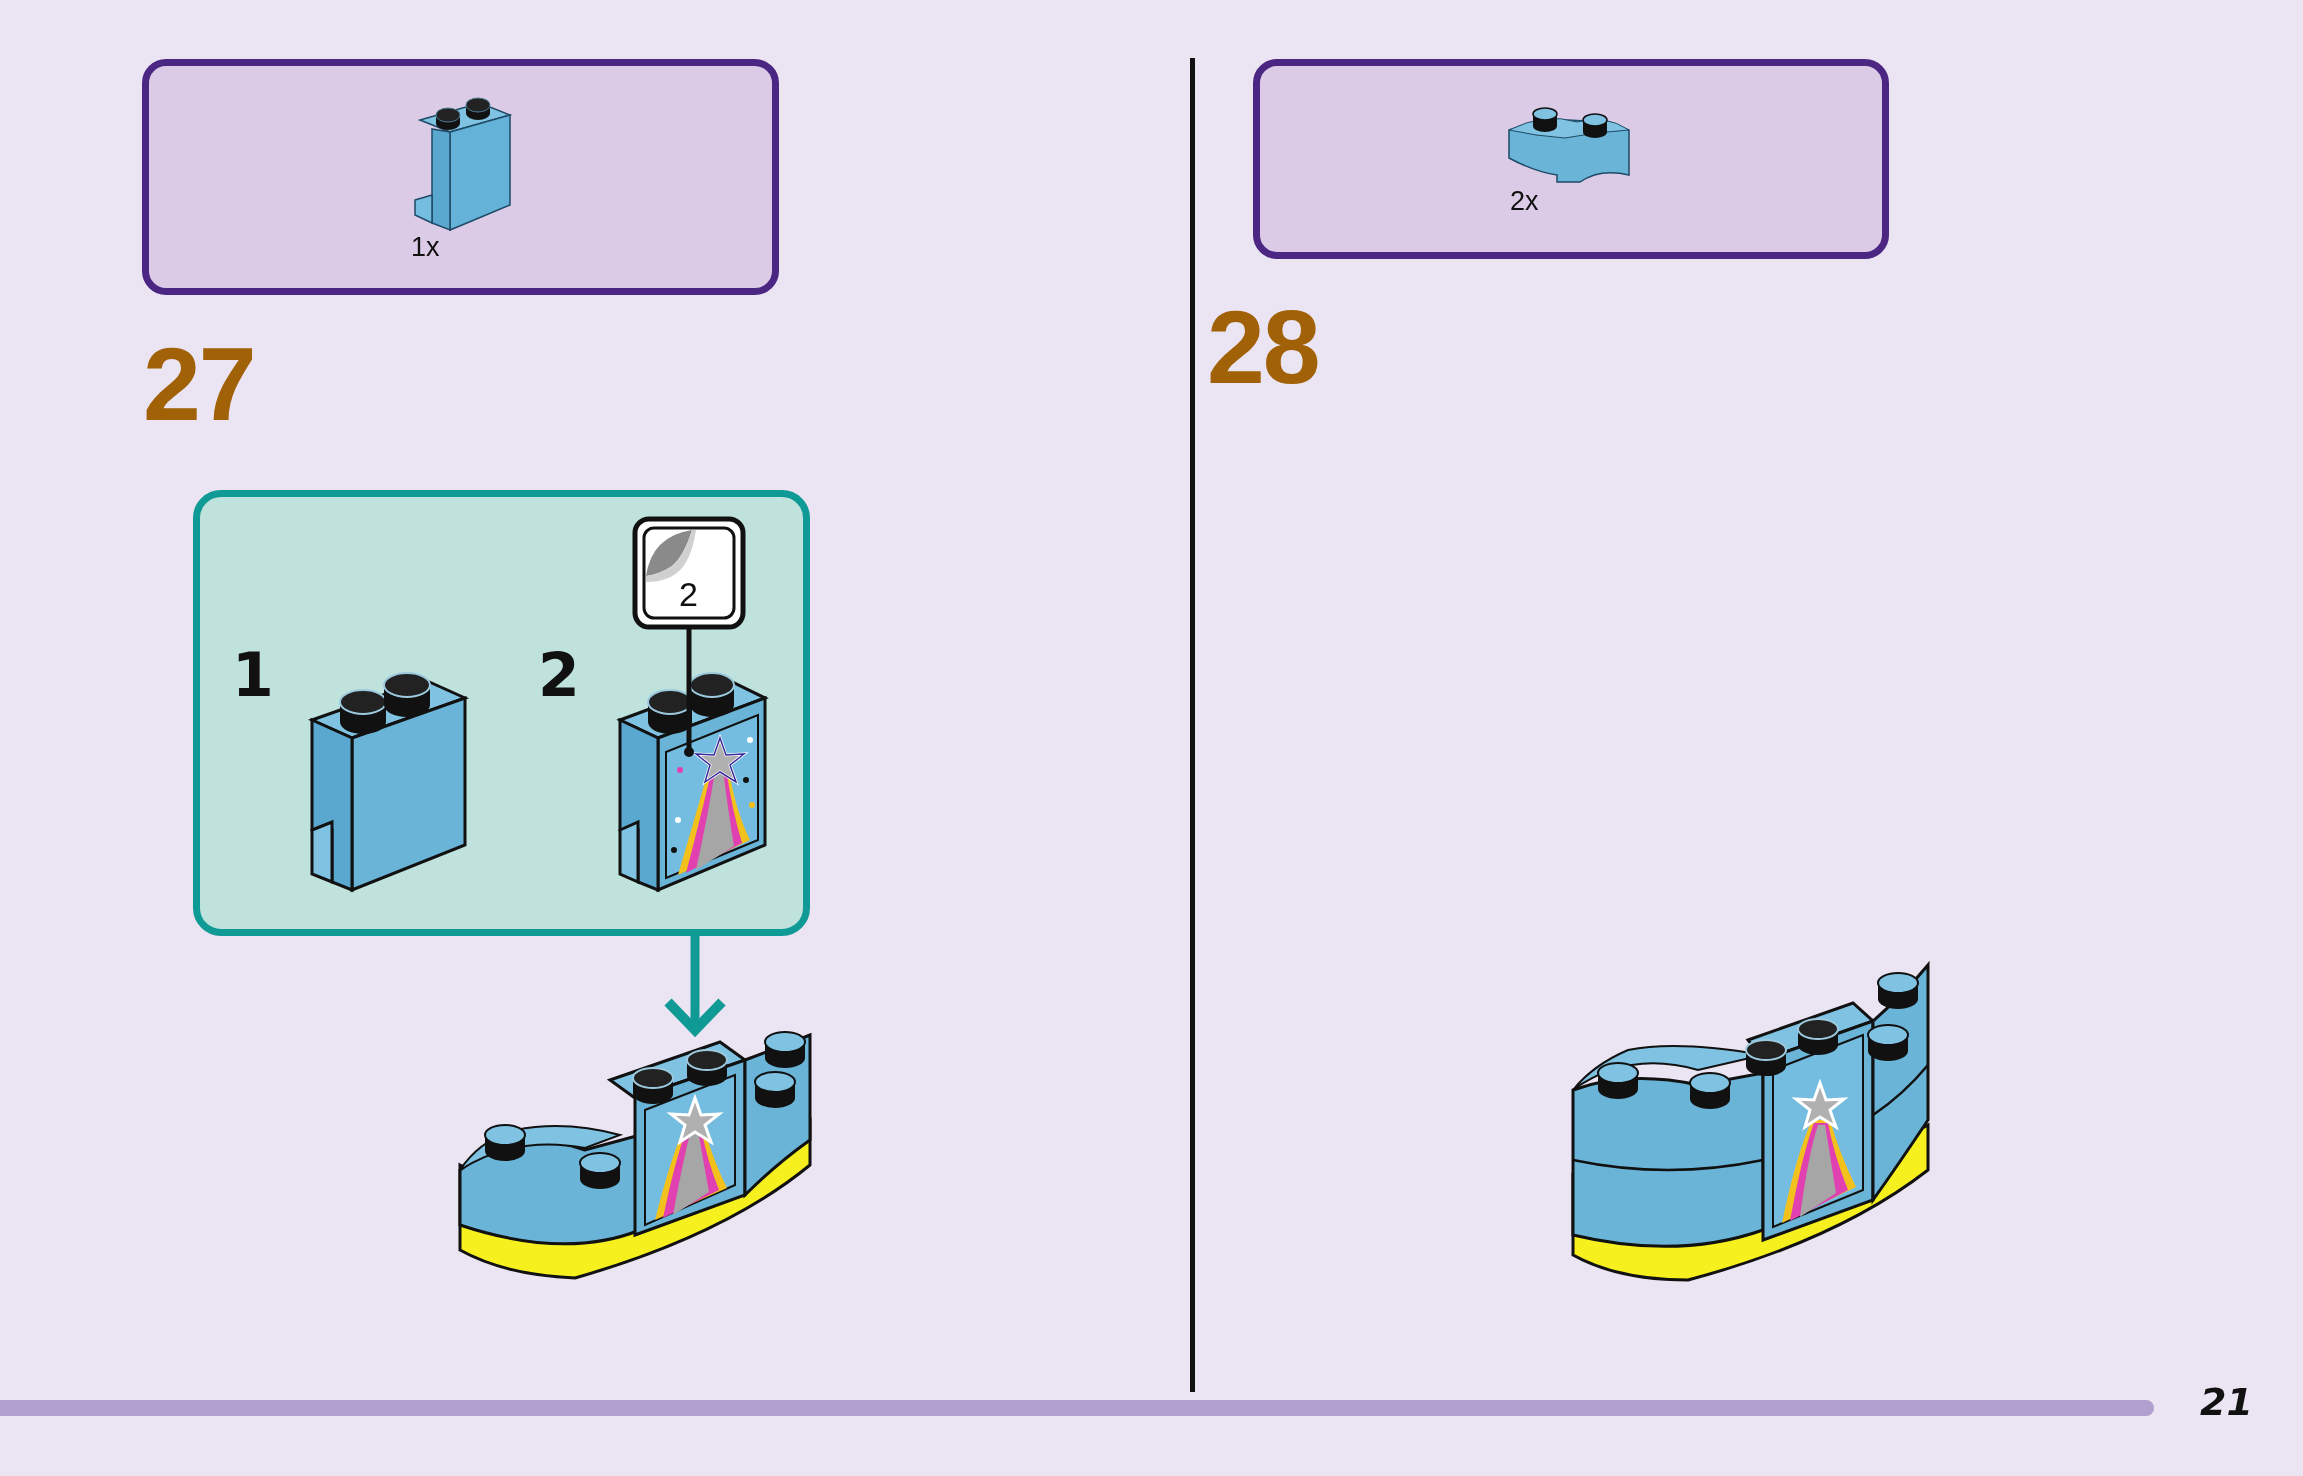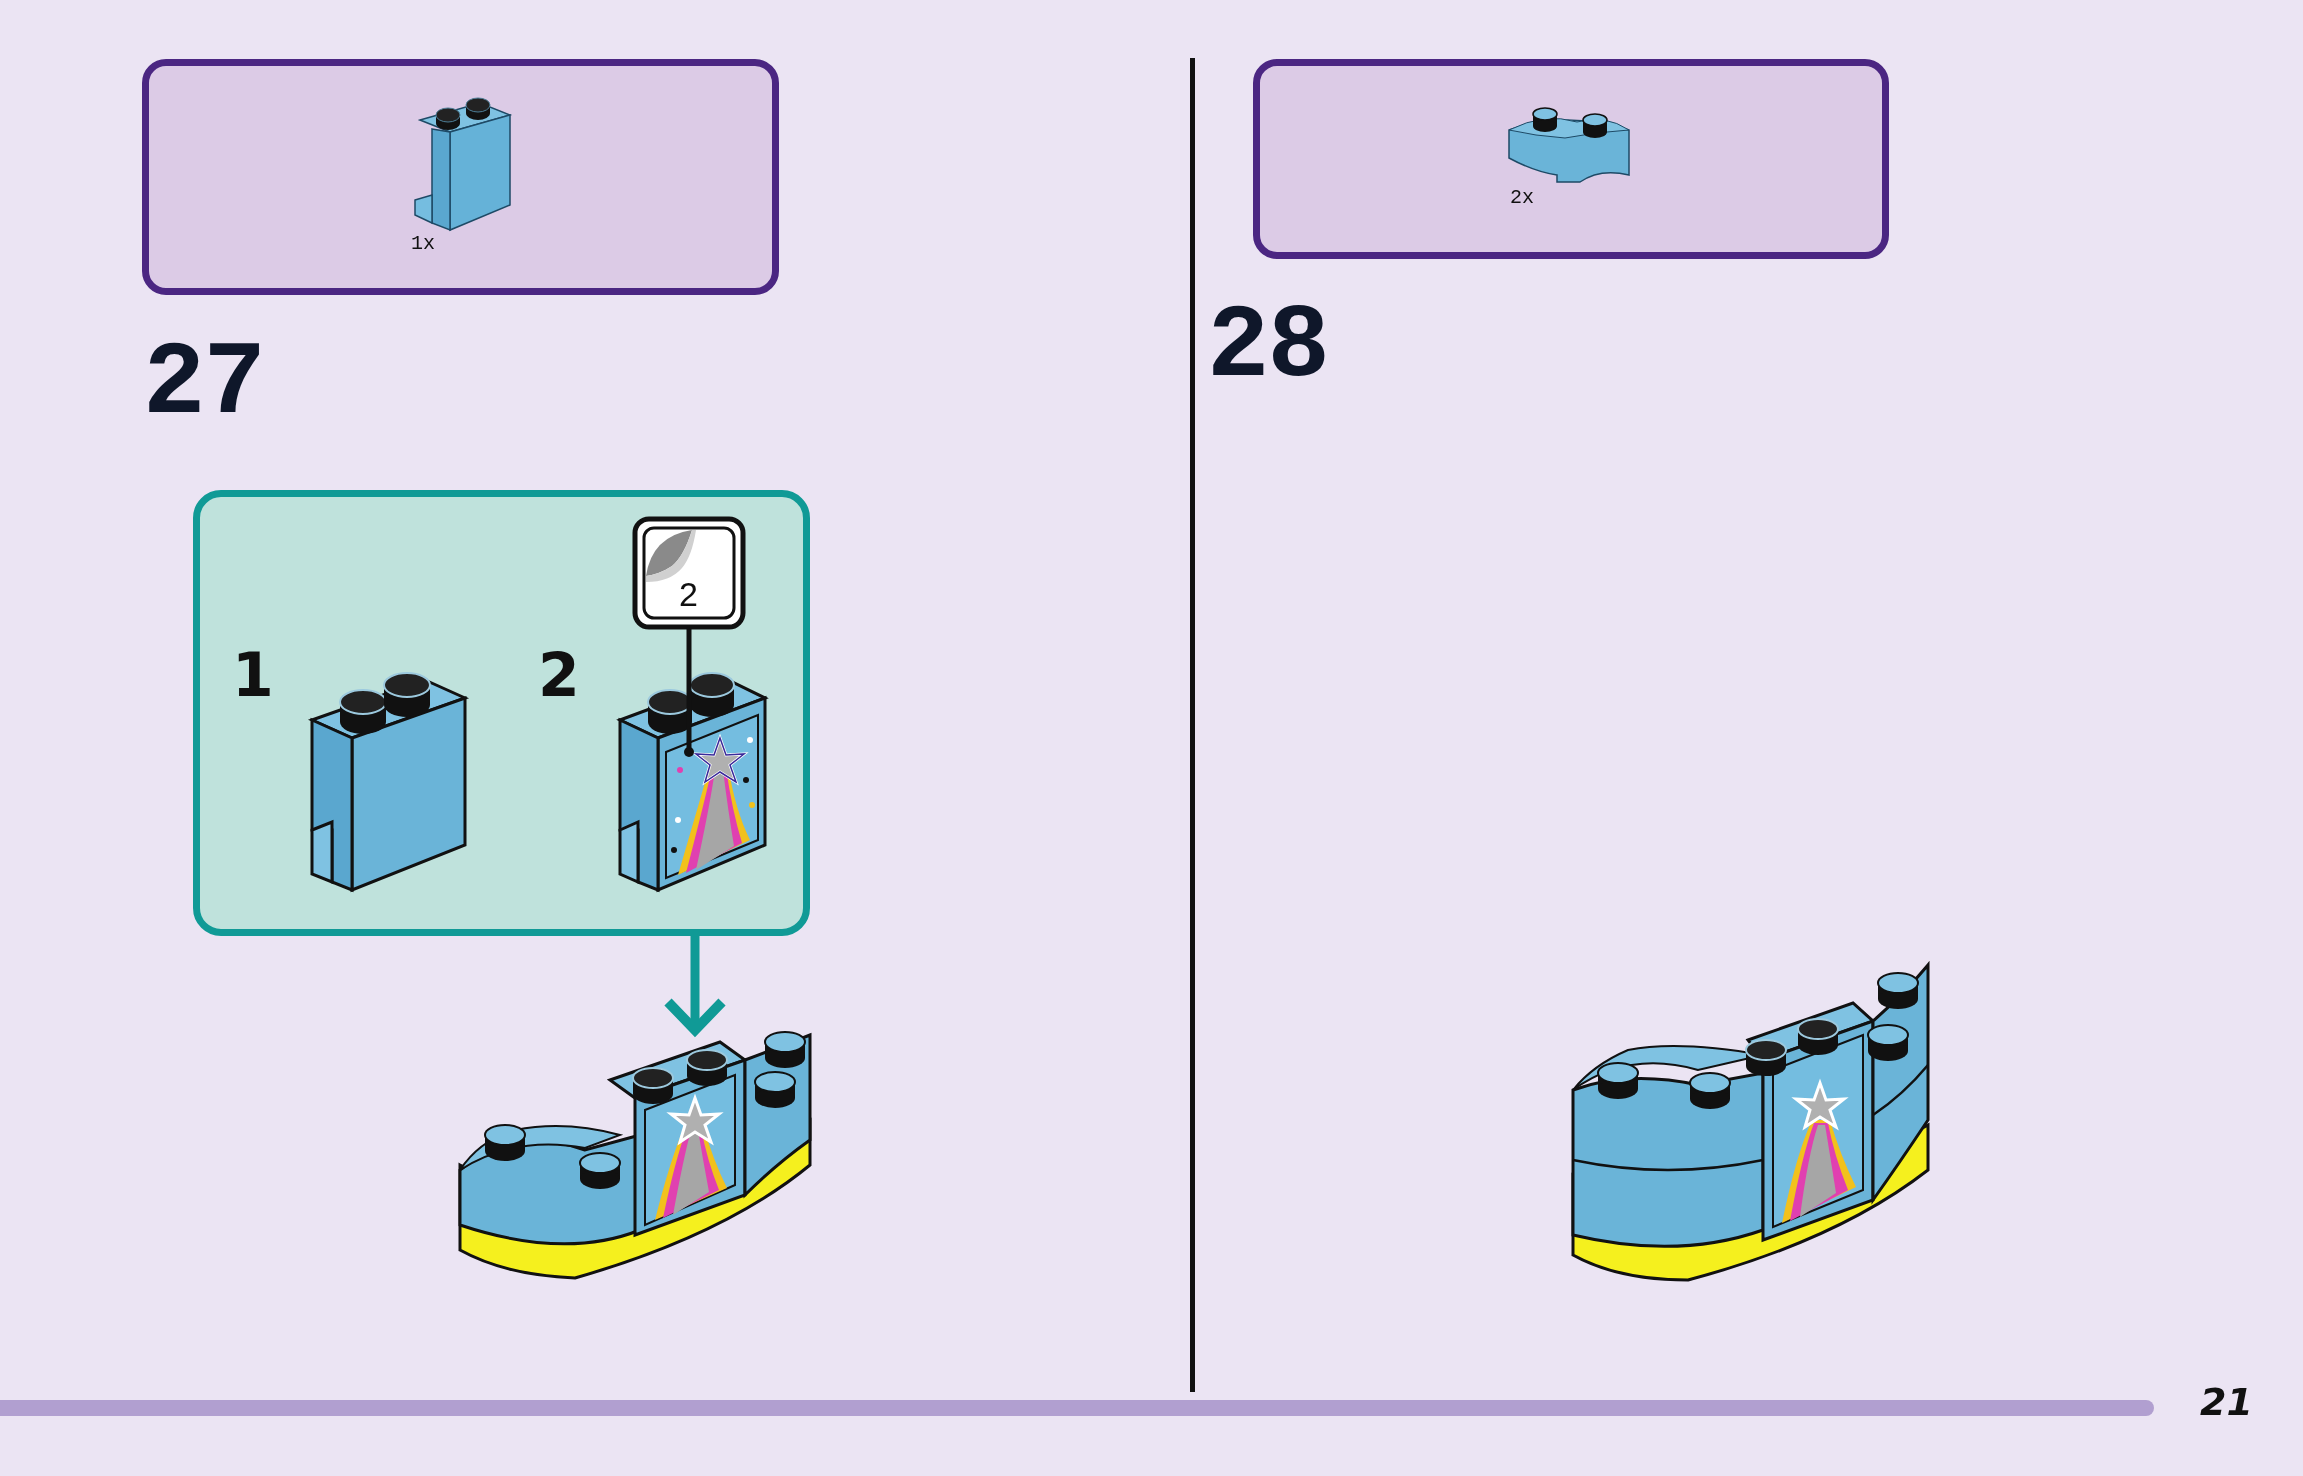--- a/index.html
+++ b/index.html
@@ -1,20 +1,20 @@
 <!DOCTYPE html>
 <html><head>
 <meta charset="utf-8">
 <style>
   html, body { margin:0; padding:0; }
   body { width:2303px; height:1476px; background:#ebe4f3; position:relative; overflow:hidden; font-family:"DejaVu Sans", sans-serif; }
   .abs { position:absolute; }
   .partbox { position:absolute; background:#dccbe6; border:7px solid #4b2682; border-radius:24px; box-sizing:border-box; }
-  .qty { position:absolute; font-size:20px; color:#111; font-family:Liberation Mono, monospace; }
-  .stepnum { position:absolute; font-size:104px; font-weight:bold; color:#0f172a; line-height:1; font-family:Liberation Mono, monospace; letter-spacing:-2px; }
+  .qty { position:absolute; font-size:27px; color:#111; font-family:Liberation Sans, sans-serif; }
+  .stepnum { position:absolute; font-size:104px; font-weight:bold; color:#a16207; line-height:1; font-family:Liberation Sans, sans-serif; letter-spacing:-2px; }
   .substep-num { position:absolute; font-size:60px; font-weight:bold; color:#111; line-height:1; }
   .subbox { position:absolute; background:#bfe2dc; border:7px solid #109a96; border-radius:28px; box-sizing:border-box; }
   .divider { position:absolute; left:1190px; top:58px; width:5px; height:1334px; background:#111; }
   .footer-bar { position:absolute; left:0; top:1400px; width:2154px; height:16px; background:#b19fd0; border-radius:0 8px 8px 0; }
   .page-num { position:absolute; left:2200px; top:1380px; font-size:38px; font-weight:bold; color:#111;font-style:italic; }
   svg { position:absolute; overflow:visible; }
 </style>
 </head>
 <body>
 

